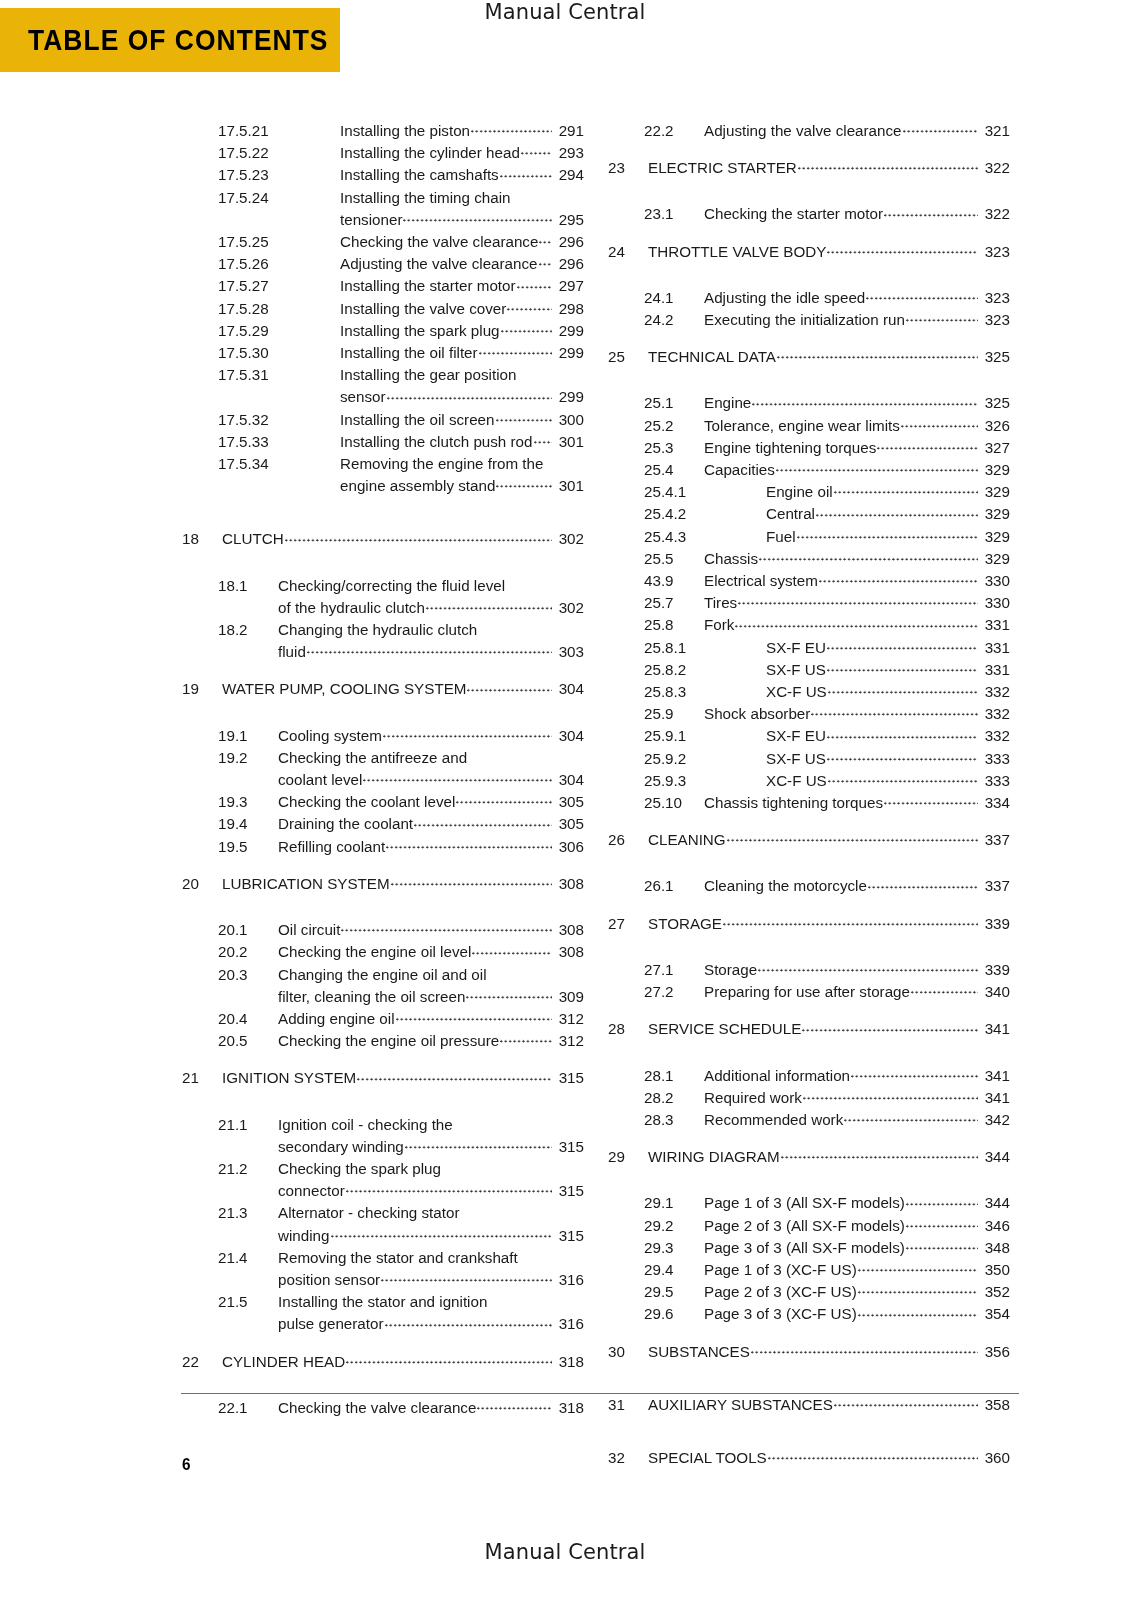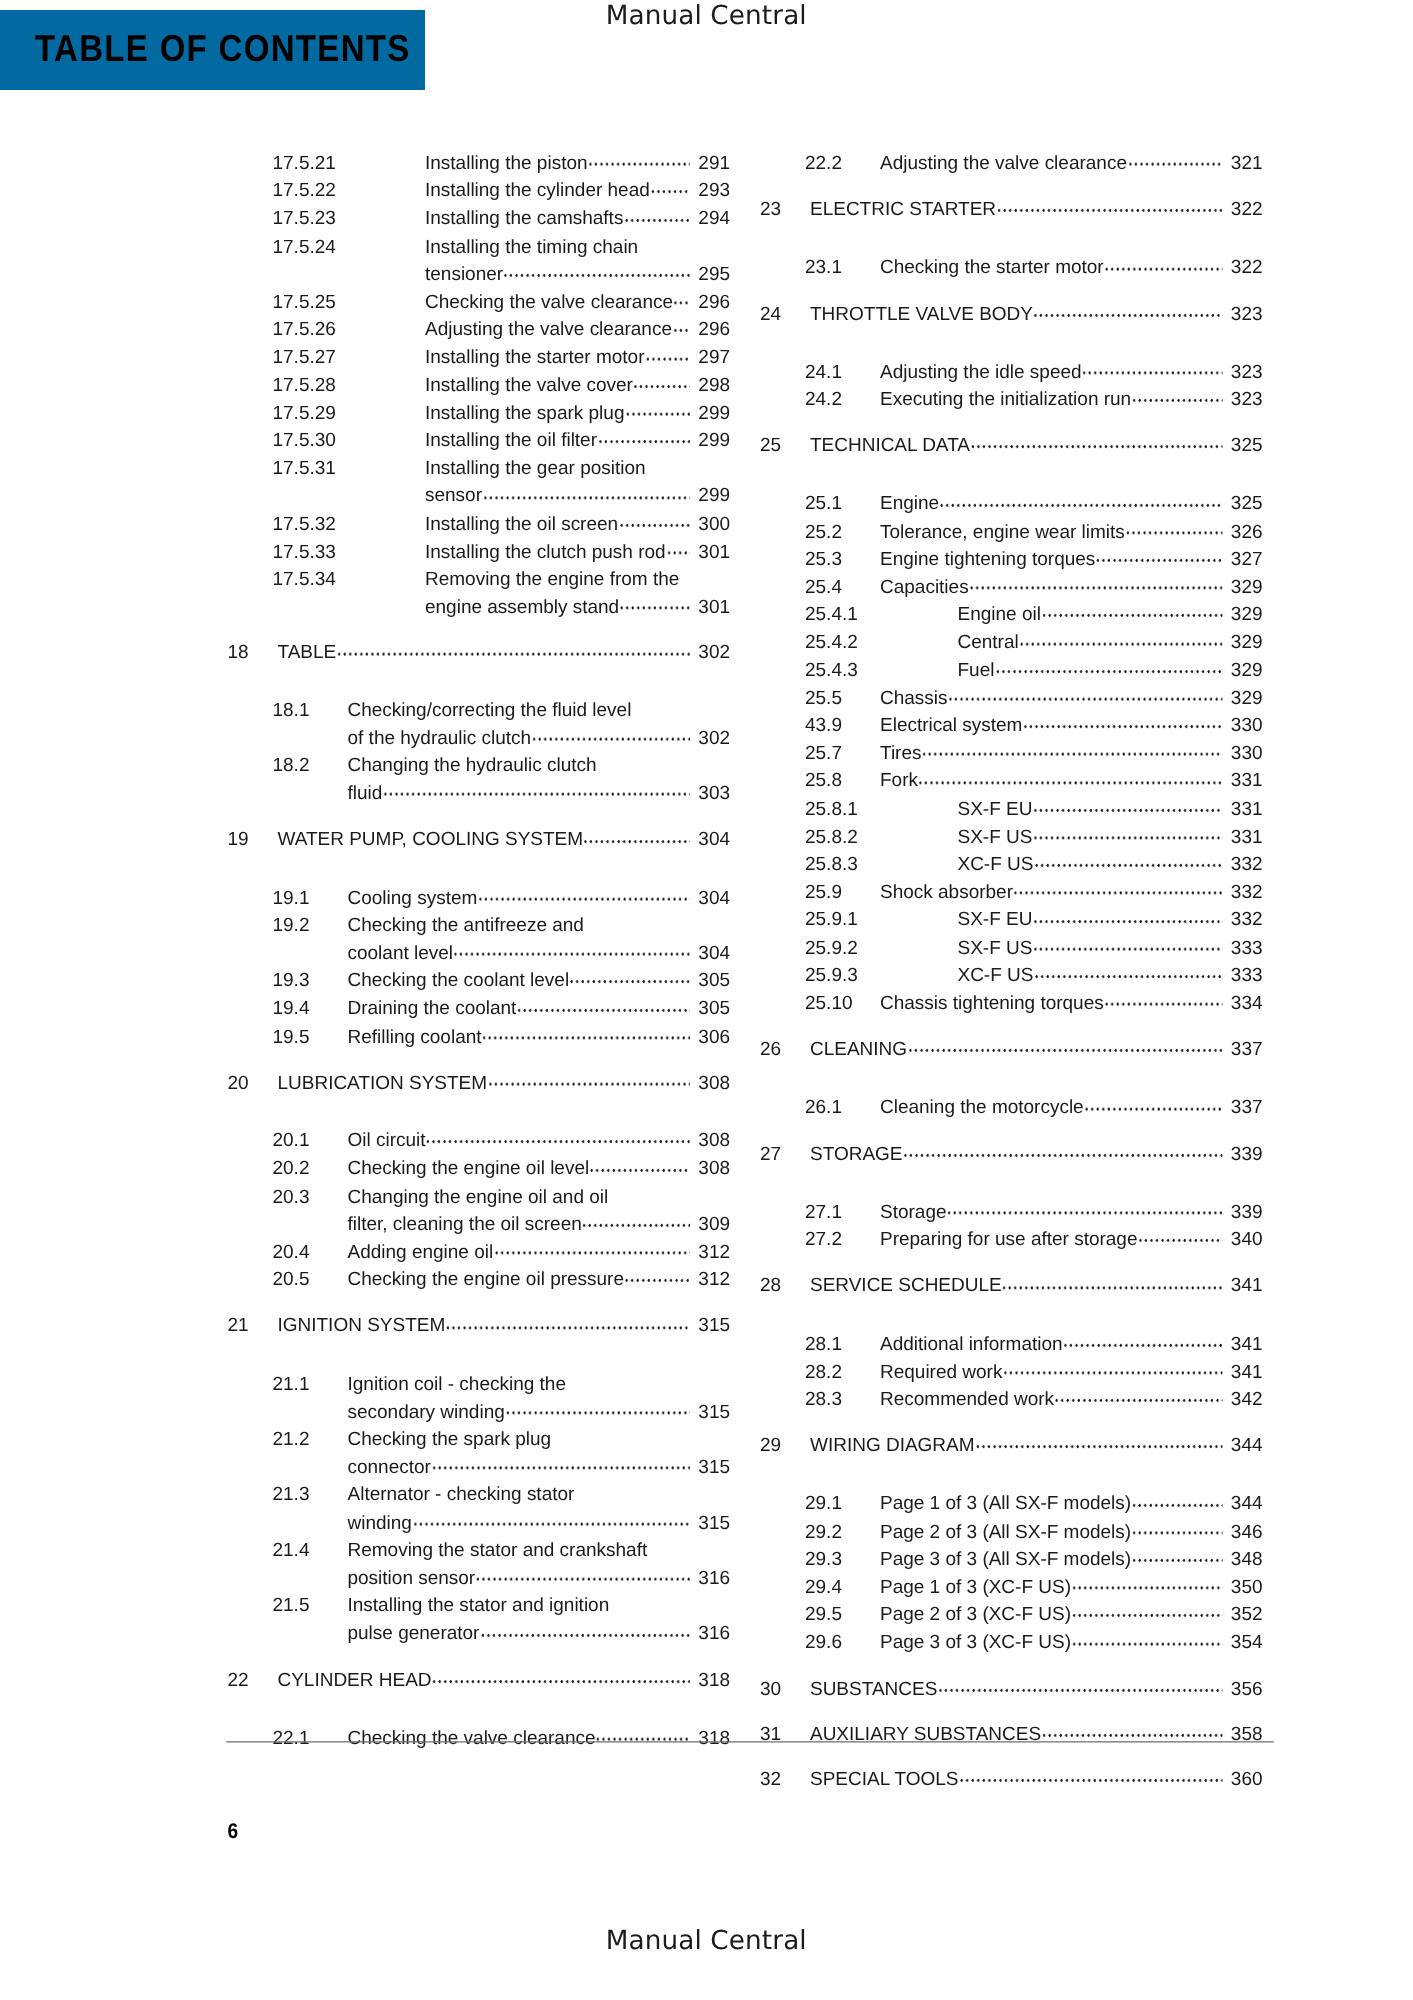--- a/index.html
+++ b/index.html
@@ -30,21 +30,21 @@
   .watermark-top { top: 0px; }
   .watermark-bottom { top: 1540px; }
 
   
   .toc-banner {
     position: absolute;
     left: 0;
     top: 8px;
     width: 340px;
     height: 64px;
-    background: #0369a1;
+    background: #eab308;
     display: flex;
     align-items: center;
   }
   .toc-banner-text {
     margin-left: 28px;
     font-family: "Liberation Sans Narrow", "Liberation Sans", sans-serif;
     font-weight: 700;
     font-size: 30px;
     letter-spacing: 1.2px;
     color: #000000;
@@ -68,21 +68,21 @@
   }
 
   
   .entry {
     display: flex;
     align-items: flex-start;
     font-size: 15.2px;
     line-height: 22.2px;
     color: #1a1a1a;
   }
-  .entry.lvl1 { margin-top: 14px; }
+  .entry.lvl1 { margin-top: 31px; }
   .entry.lvl1:first-child { margin-top: 0; }
   .entry.lvl2 + .entry.lvl1 { margin-top: 15px; }
   .entry.lvl1 + .entry.lvl2,
   .entry.lvl1 + .entry.lvl3 { margin-top: 24px; }
 
   .num {
     flex: 0 0 auto;
     white-space: nowrap;
   }
   .entry.lvl1 .num { width: 40px; padding-left: 4px; }
@@ -313,21 +313,21 @@
             <span class="title">engine assembly stand</span>
             <span class="leader"></span>
             <span class="page">301</span>
           </span>
         </span>
       </div>
       <div class="entry lvl1">
         <span class="num">18</span>
         <span class="title-wrap">
           <span class="title-line">
-            <span class="title">TABLE</span>
+            <span class="title">CLUTCH</span>
             <span class="leader"></span>
             <span class="page">302</span>
           </span>
         </span>
       </div>
       <div class="entry lvl2">
         <span class="num">18.1</span>
         <span class="title-wrap">
           <span class="title-line no-leader">
             <span class="title">Checking/correcting the fluid level</span>

